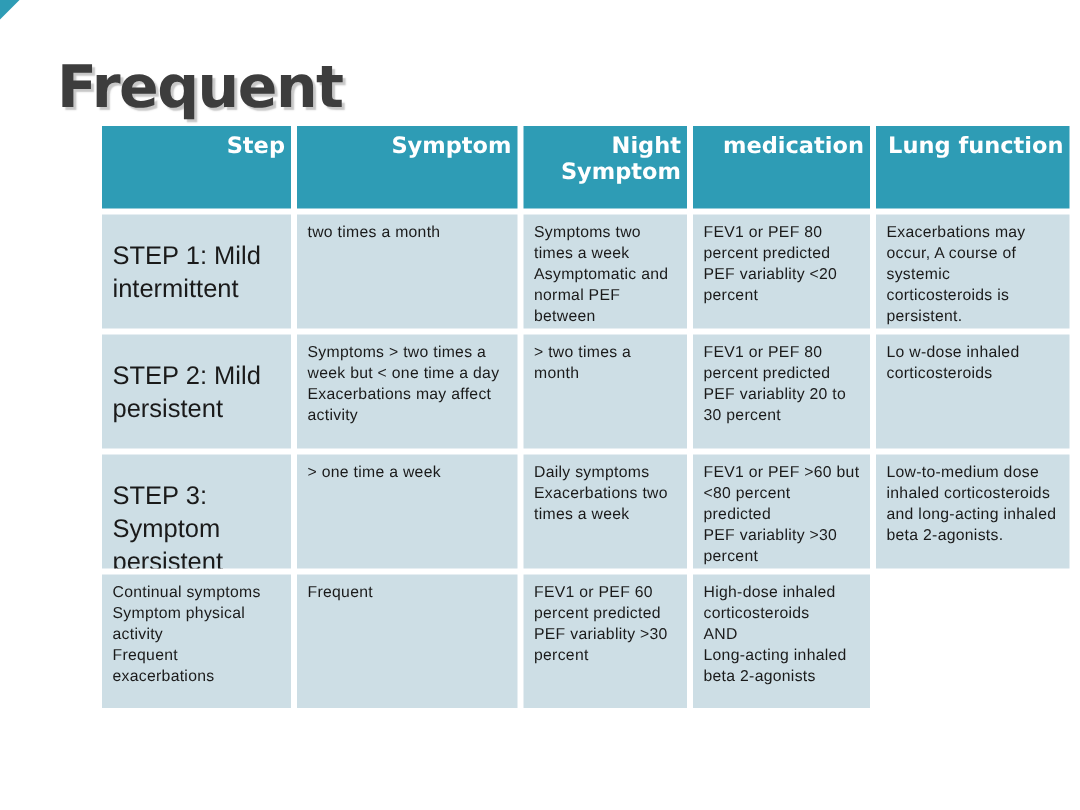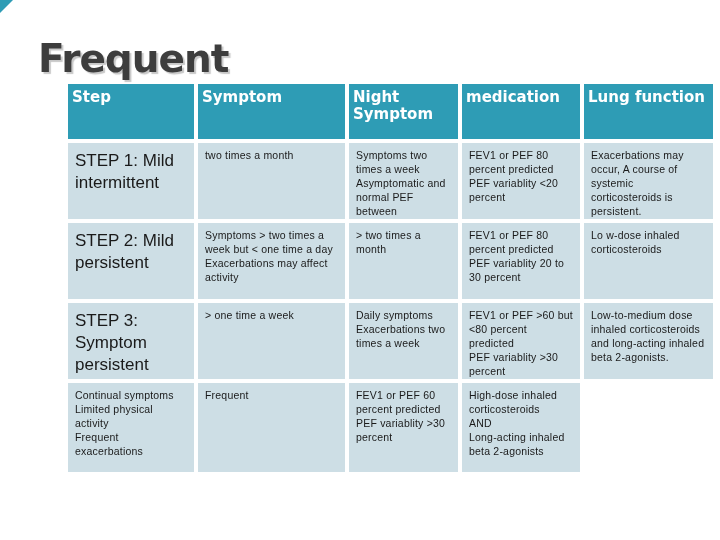--- a/index.html
+++ b/index.html
@@ -36,40 +36,40 @@
     gap: 4px;
     background: #ffffff;
   }
   .th {
     background: #2E9CB5;
     color: #ffffff;
     font-family: "DejaVu Sans", sans-serif;
     font-weight: bold;
     font-size: 15px;
     line-height: 1.15;
-    text-align: left;
+    text-align: right;
     padding: 5px 4px 0 4px;
     box-sizing: border-box;
   }
   .td {
     background: #CDDEE5;
     color: #1a1a1a;
     font-size: 10.5px;
     line-height: 1.33;
     letter-spacing: 0.2px;
     padding: 6px 6px 4px 7px;
     box-sizing: border-box;
     white-space: pre-line;
     overflow: hidden;
   }
   .td.step-cell {
     font-size: 17px;
     line-height: 1.3;
     letter-spacing: 0;
-    padding-top: 7px;
+    padding-top: 17px;
   }
 </style>
 </head>
 <body>
 
 <div>
 
   <div class="corner-accent"></div>
 
   <h1 class="slide-title">Frequent</h1>
@@ -100,21 +100,21 @@
 
     <div class="td step-cell">STEP 3: Symptom persistent</div>
     <div class="td">&gt; one time a week</div>
     <div class="td">Daily symptoms
 Exacerbations two times a week</div>
     <div class="td">FEV1 or PEF &gt;60 but &lt;80 percent predicted
 PEF variablity &gt;30 percent</div>
     <div class="td">Low-to-medium dose inhaled corticosteroids and long-acting inhaled beta 2-agonists.</div>
 
     <div class="td">Continual symptoms
-Limited physical activity
+Symptom physical activity
 Frequent exacerbations</div>
     <div class="td">Frequent</div>
     <div class="td">FEV1 or PEF 60 percent predicted
 PEF variablity &gt;30 percent</div>
     <div class="td">High-dose inhaled corticosteroids
 AND
 Long-acting inhaled beta 2-agonists</div>
 
   </div>
 </div>

